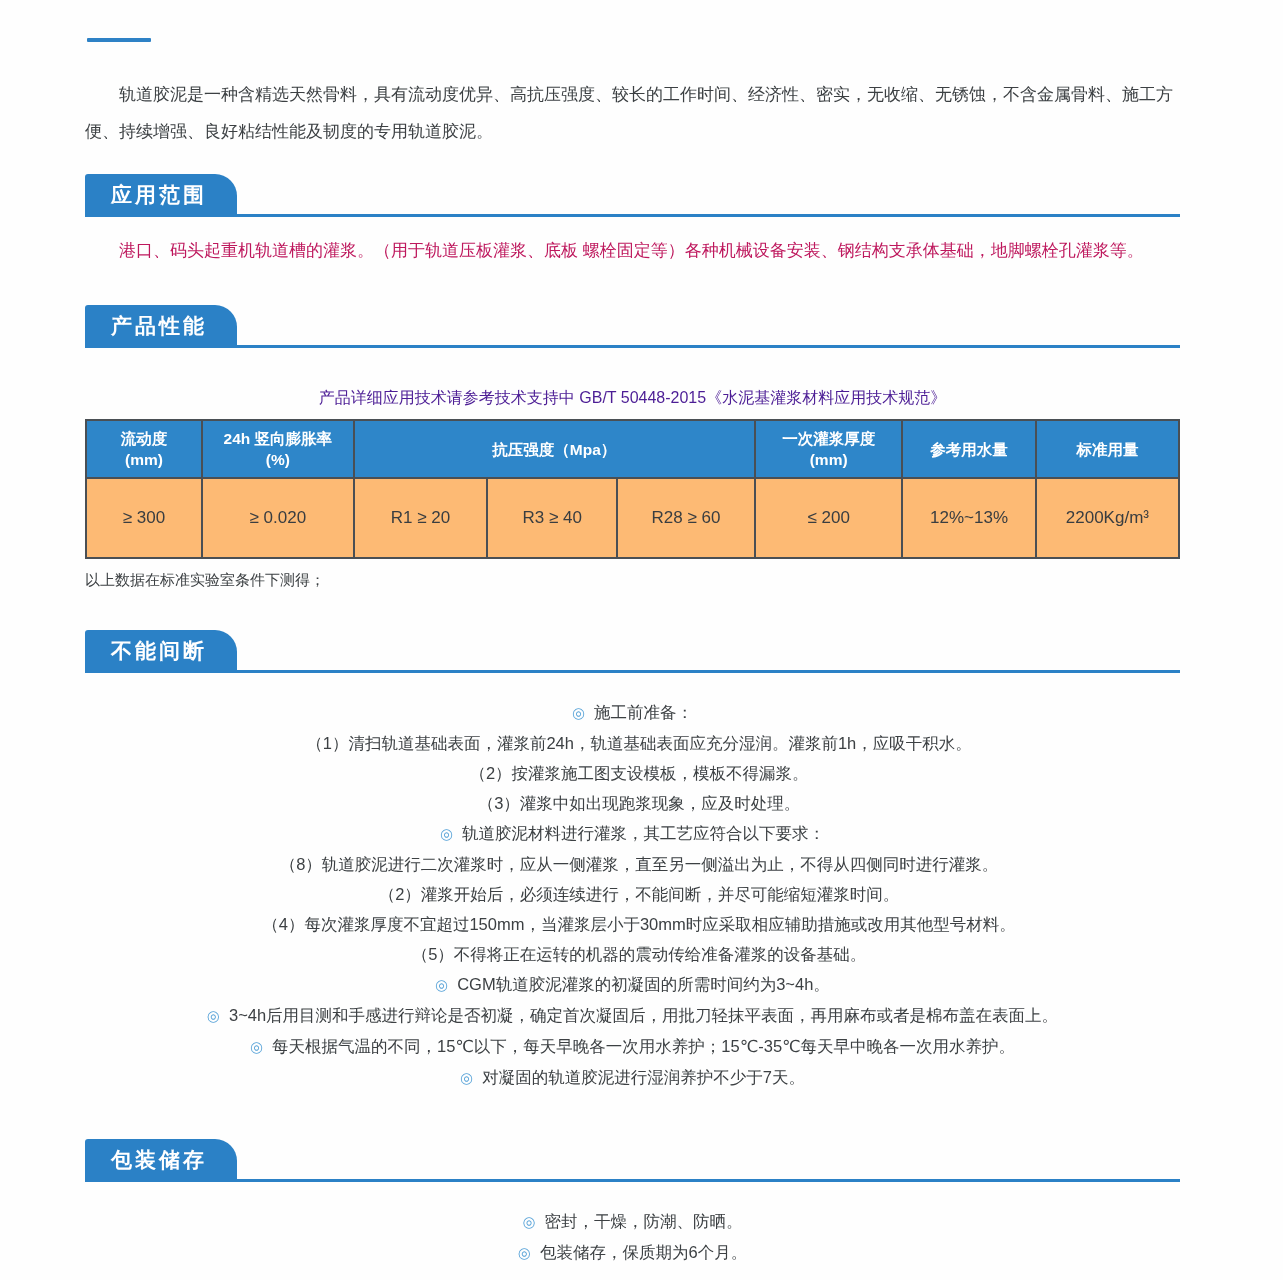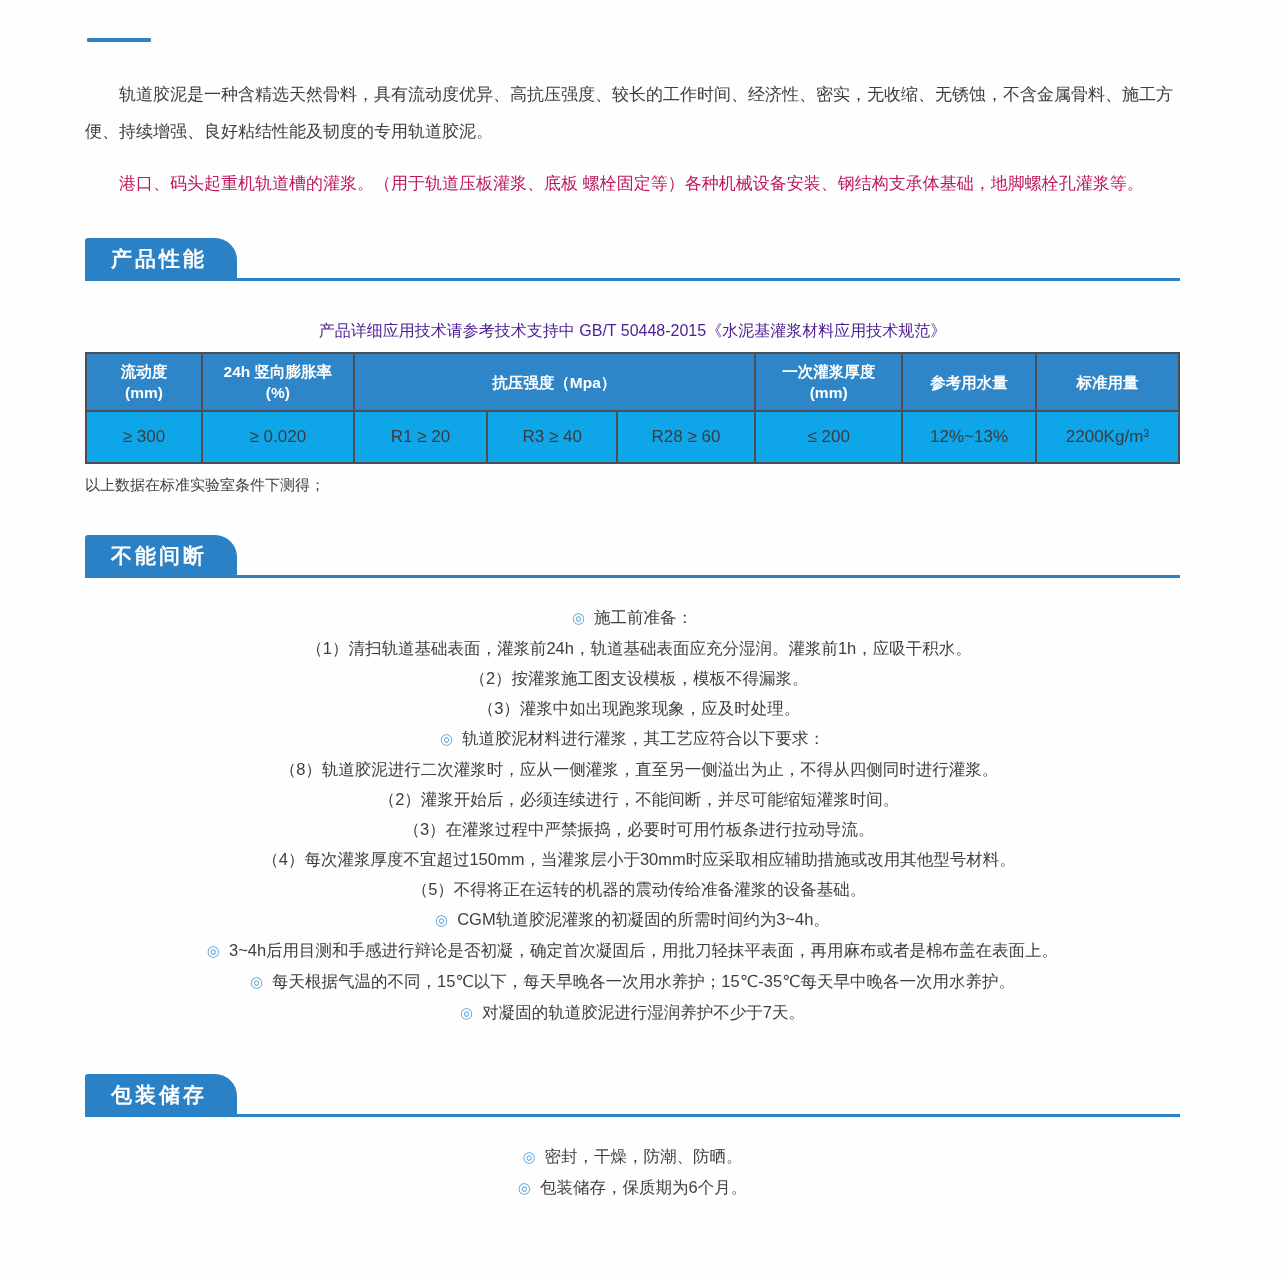--- a/index.html
+++ b/index.html
@@ -29,41 +29,44 @@
   .mt-pack{margin-top:46px;}
 
   .body-text{font-size:17px;line-height:28px;margin:20px 0 0;color:#be185d;}
   .indent{text-indent:2em;}
 
   .note-center{font-size:16px;text-align:center;margin:40px 0 0;color:#4c1d95;}
 
   table.perf{width:100%;border-collapse:collapse;table-layout:fixed;margin-top:10px;}
   table.perf th,table.perf td{border:2px solid #4a4f54;text-align:center;vertical-align:middle;}
   table.perf th{background:#2e86c9;color:#fff;font-weight:600;font-size:15.5px;height:52px;line-height:21px;padding:2px 1px;}
-  table.perf td{height:46px;font-size:17px;color:#393d40;background:#0ea5e9;padding:2px;}
+  table.perf td{height:46px;font-size:17px;color:#393d40;background:#fdba74;padding:16px;}
   .th-line2{display:block;font-weight:600;}
 
   .footnote{font-size:15px;margin:12px 0 0;color:#3c4043;}
 
   ul.doc-list{list-style:none;margin:24px 0 0;padding:0;}
   ul.doc-list li{font-size:16.5px;line-height:30px;margin:0;color:#3c4043;text-align:center;}
   ul.pack-list li{line-height:31px;}
   li.numbered{padding-left:13px;}
   .ring{color:#58a3d8;font-size:15px;margin-right:9px;}
 </style>
 </head>
 <body>
 
 <div class="page">
 
   <div class="title-dash"></div>
 
   <p class="intro">轨道胶泥是一种含精选天然骨料，具有流动度优异、高抗压强度、较长的工作时间、经济性、密实，无收缩、无锈蚀，不含金属骨料、施工方便、持续增强、良好粘结性能及韧度的专用轨道胶泥。</p>
 
   <section>
+    <div class="section-head mt-app">
+      <span class="badge">应用范围</span>
+    </div>
     <p class="body-text indent">港口、码头起重机轨道槽的灌浆。（用于轨道压板灌浆、底板 螺栓固定等）各种机械设备安装、钢结构支承体基础，地脚螺栓孔灌浆等。</p>
   </section>
 
   <section>
     <div class="section-head mt-perf">
       <span class="badge">产品性能</span>
     </div>
     <p class="note-center">产品详细应用技术请参考技术支持中 GB/T 50448-2015《水泥基灌浆材料应用技术规范》</p>
 
     <table class="perf">
@@ -123,21 +126,20 @@
       <span class="badge">不能间断</span>
     </div>
     <ul class="doc-list">
       <li class="bullet"><span class="ring">◎</span><span>施工前准备：</span></li>
       <li class="numbered"><span>（1）清扫轨道基础表面，灌浆前24h，轨道基础表面应充分湿润。灌浆前1h，应吸干积水。</span></li>
       <li class="numbered"><span>（2）按灌浆施工图支设模板，模板不得漏浆。</span></li>
       <li class="numbered"><span>（3）灌浆中如出现跑浆现象，应及时处理。</span></li>
       <li class="bullet"><span class="ring">◎</span><span>轨道胶泥材料进行灌浆，其工艺应符合以下要求：</span></li>
       <li class="numbered"><span>（8）轨道胶泥进行二次灌浆时，应从一侧灌浆，直至另一侧溢出为止，不得从四侧同时进行灌浆。</span></li>
       <li class="numbered"><span>（2）灌浆开始后，必须连续进行，不能间断，并尽可能缩短灌浆时间。</span></li>
-      <li class="numbered"><span>（3）在灌浆过程中严禁振捣，必要时可用竹板条进行拉动导流。</span></li>
       <li class="numbered"><span>（4）每次灌浆厚度不宜超过150mm，当灌浆层小于30mm时应采取相应辅助措施或改用其他型号材料。</span></li>
       <li class="numbered"><span>（5）不得将正在运转的机器的震动传给准备灌浆的设备基础。</span></li>
       <li class="bullet"><span class="ring">◎</span><span>CGM轨道胶泥灌浆的初凝固的所需时间约为3~4h。</span></li>
       <li class="bullet"><span class="ring">◎</span><span>3~4h后用目测和手感进行辩论是否初凝，确定首次凝固后，用批刀轻抹平表面，再用麻布或者是棉布盖在表面上。</span></li>
       <li class="bullet"><span class="ring">◎</span><span>每天根据气温的不同，15℃以下，每天早晚各一次用水养护；15℃-35℃每天早中晚各一次用水养护。</span></li>
       <li class="bullet"><span class="ring">◎</span><span>对凝固的轨道胶泥进行湿润养护不少于7天。</span></li>
     </ul>
   </section>
 
   <section>

